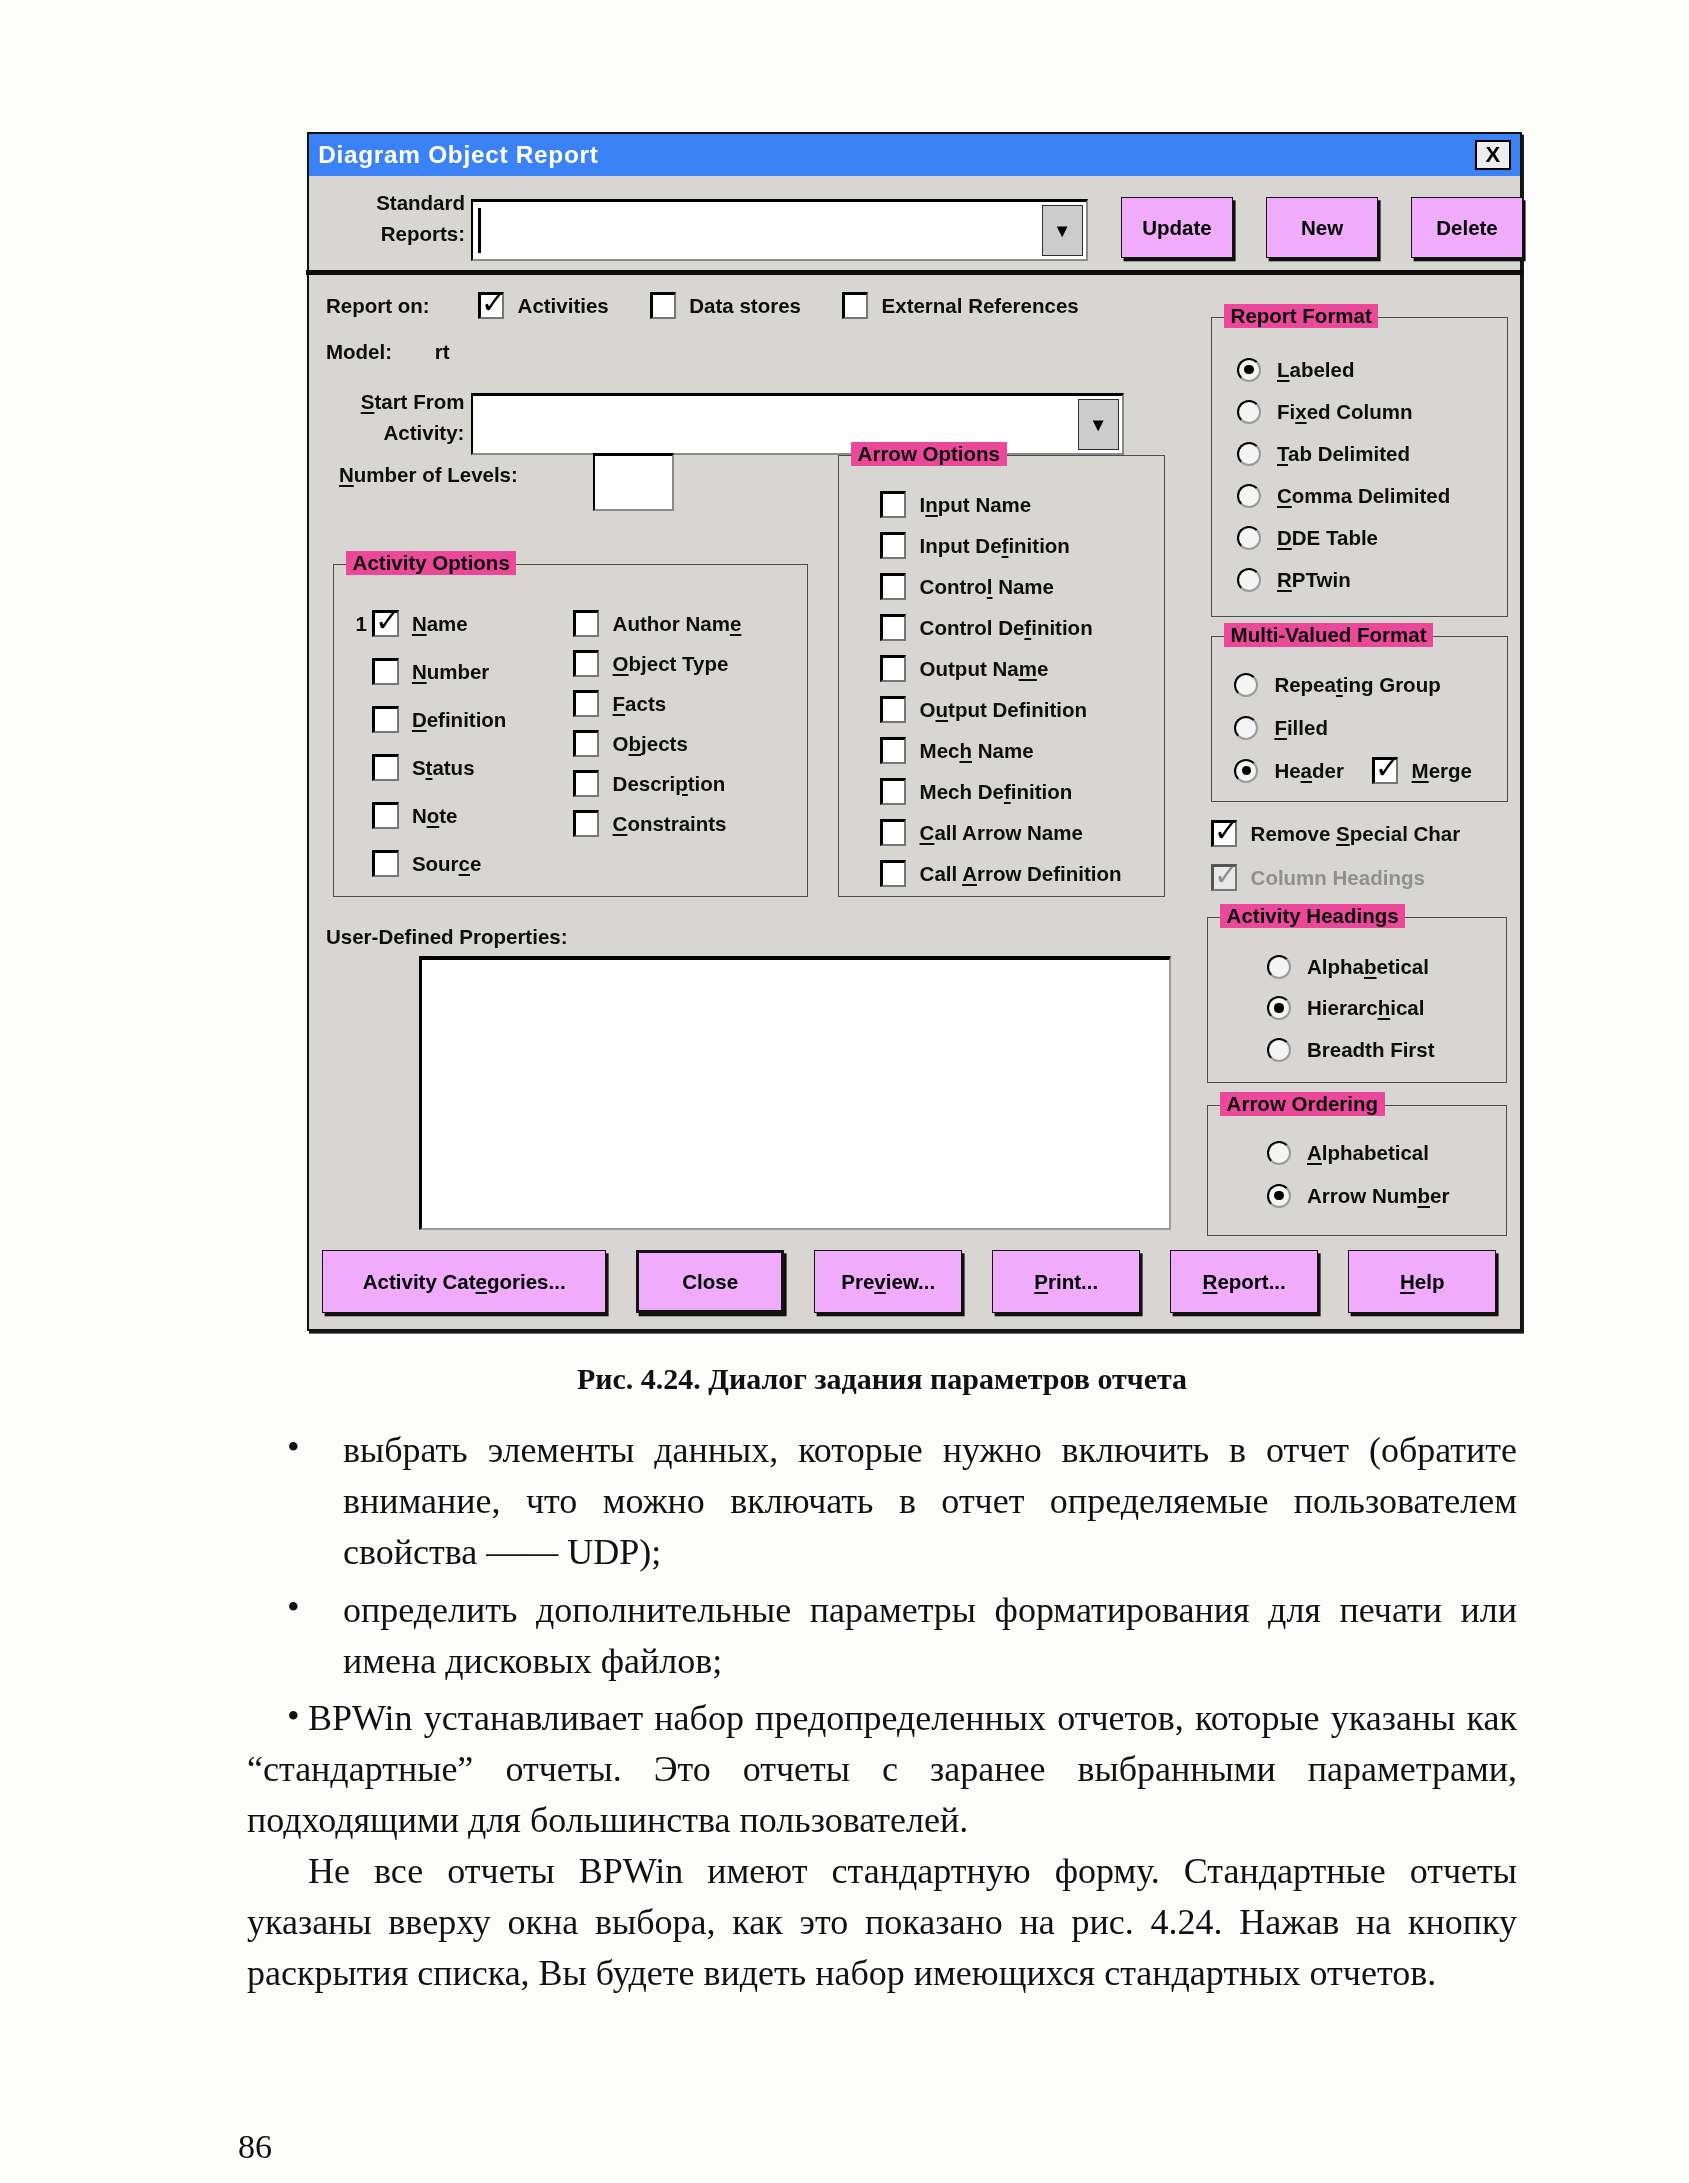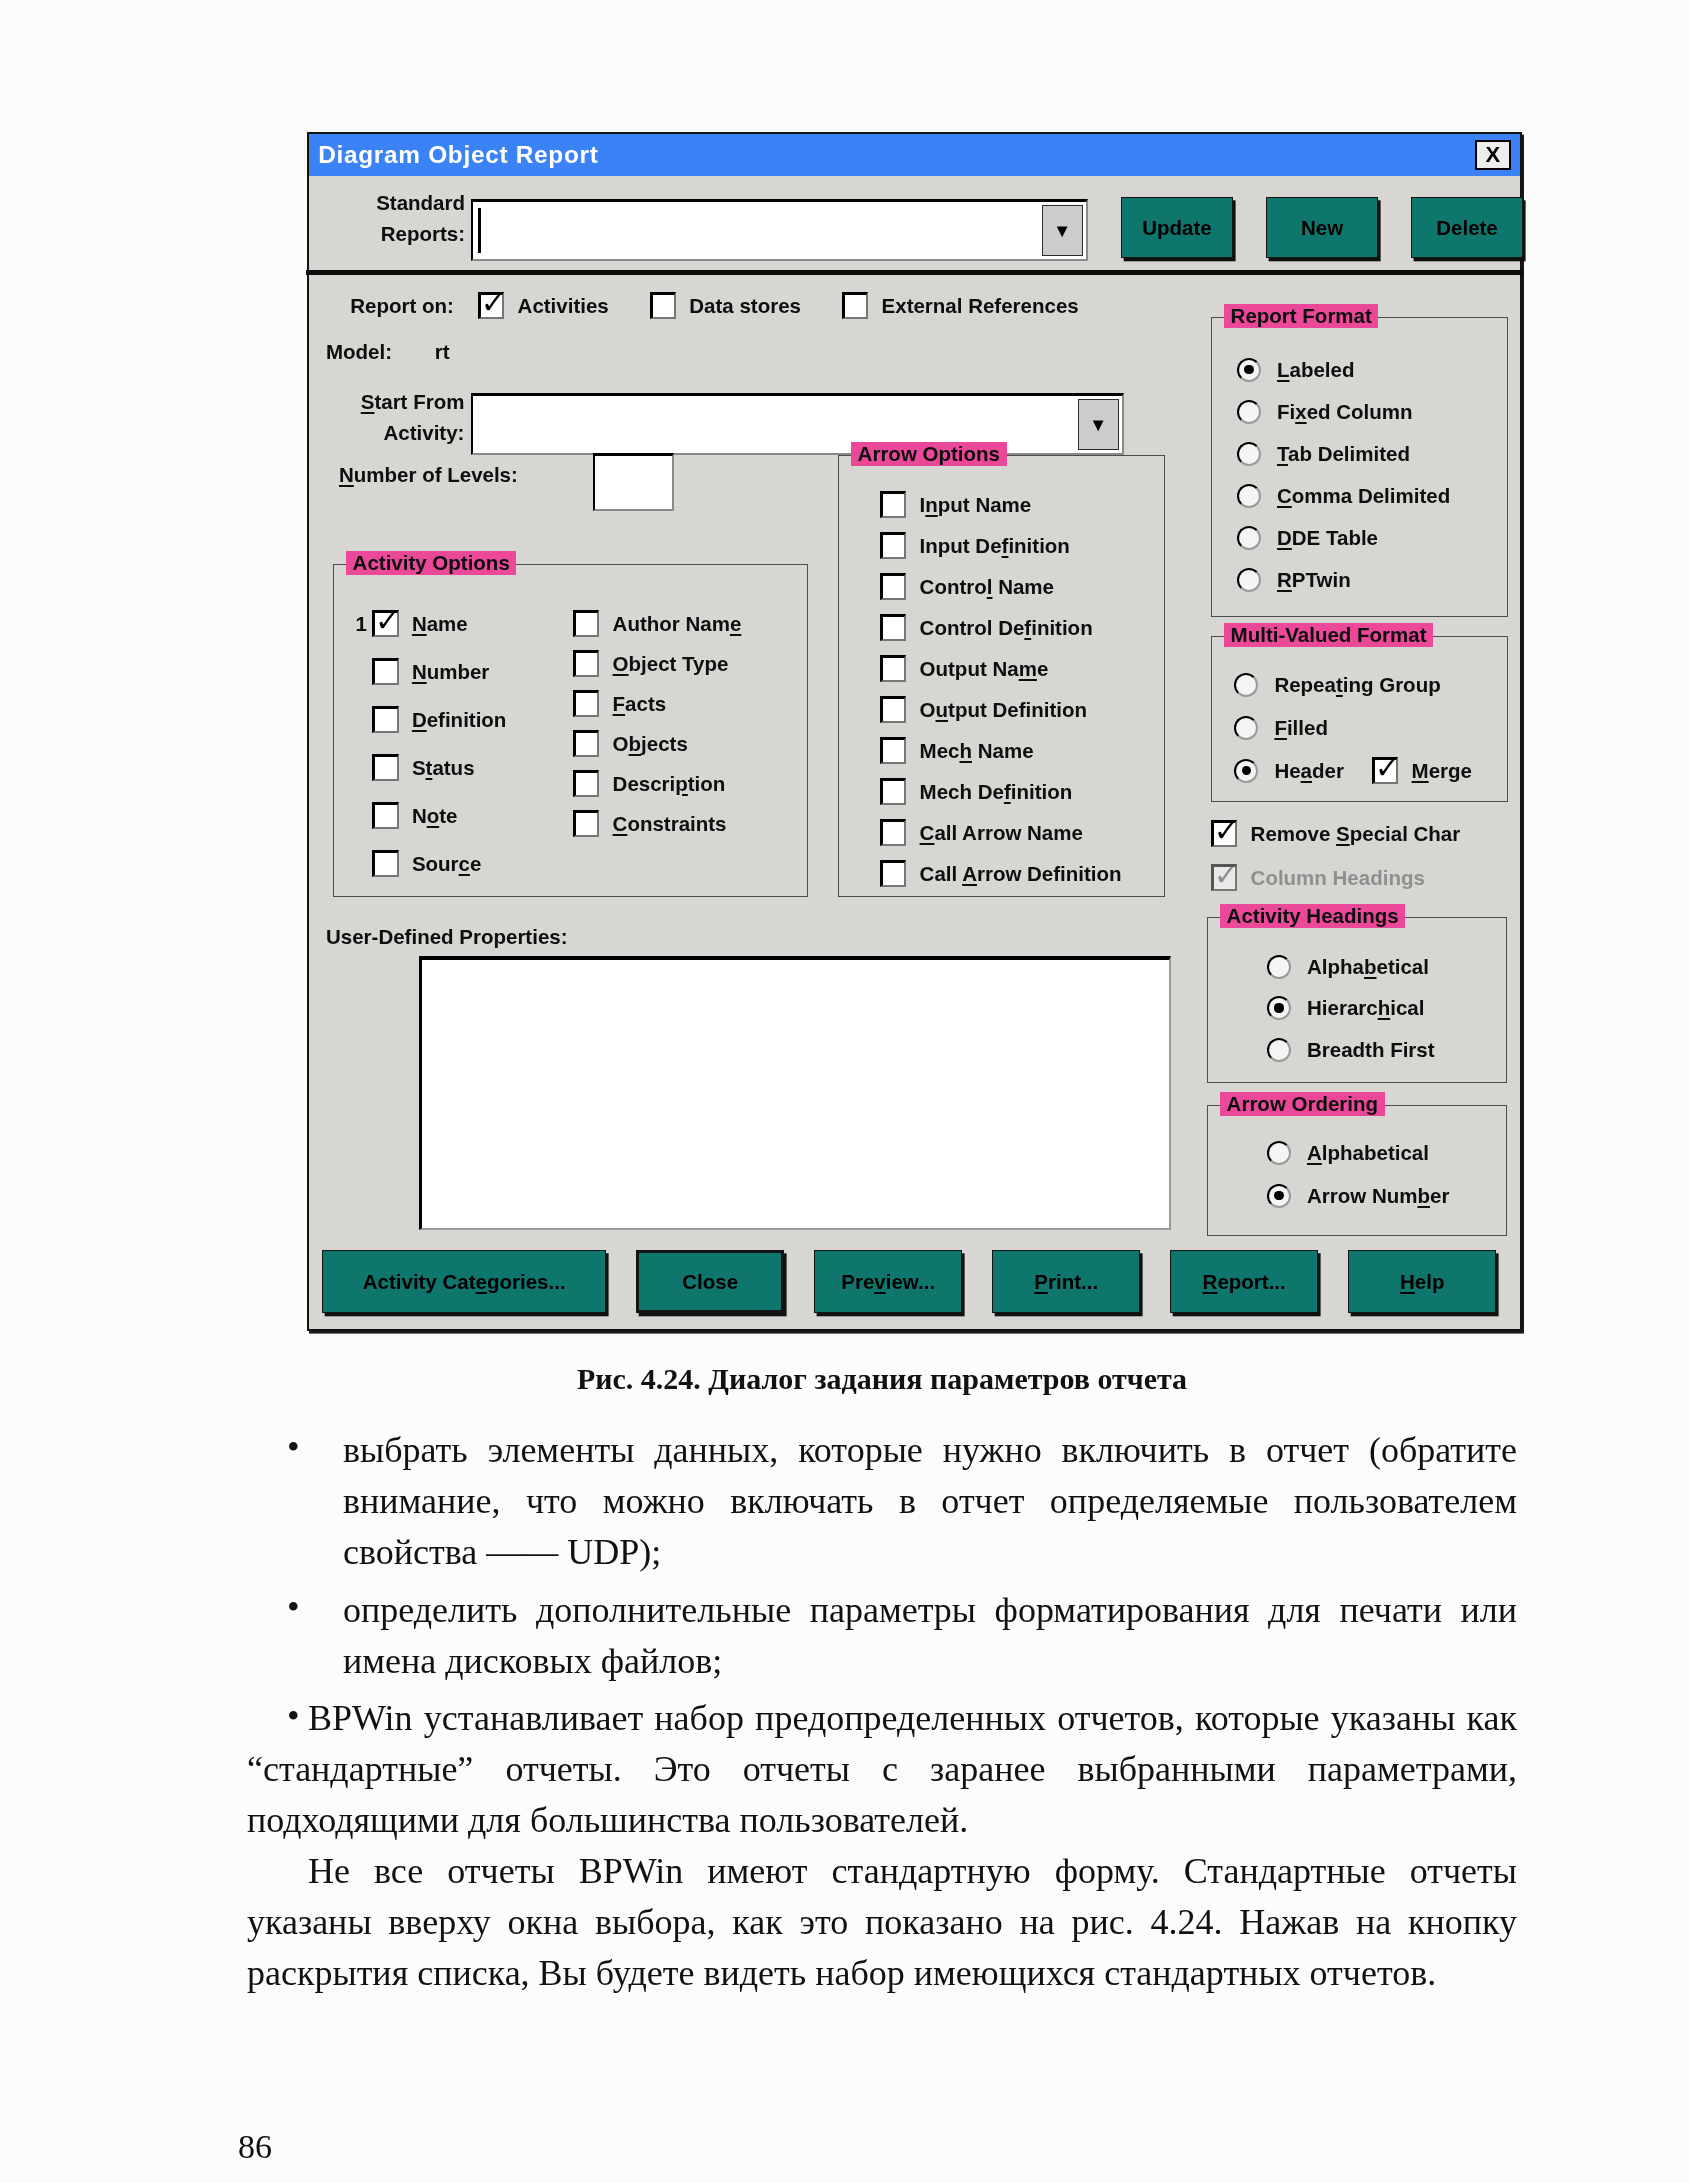--- a/index.html
+++ b/index.html
@@ -46,21 +46,21 @@
     border-right:2px solid #8a8a8a; border-bottom:2px solid #8a8a8a;
   }
   .combo .caret { position:absolute; left:5.3px; top:6px; bottom:6px; width:2.6px; background:#000; }
   .combo .arrow {
     position:absolute; right:3.3px; top:3.3px; bottom:3.3px; width:41px;
     background:#cccccc; border:1.3px solid #2e2e2e; box-sizing:border-box;
     display:flex; align-items:center; justify-content:center; font-size:18.5px; color:#000;
   }
 
   .pushbtn {
-    background:#0f766e; color:#000;
+    background:#f0abfc; color:#000;
     border:1.3px solid #141414; box-sizing:border-box;
     box-shadow:2.6px 3.3px 0 #101010;
     font:bold 20.5px "Liberation Sans","DejaVu Sans",sans-serif;
     display:flex; align-items:center; justify-content:center;
     padding:0; cursor:default;
   }
   .pushbtn.default { border-width:3.3px; }
 
   .topbtns { position:absolute; left:812px; top:63px; display:flex; gap:33px; }
   .topbtns .pushbtn { width:112px; height:61px; }
@@ -160,21 +160,21 @@
       </button>
 
       <button class="pushbtn">
         <span>Delete</span>
       </button>
     </div>
 
   <div class="divider"></div>
 
   <div style="position:absolute; left:17px; top:157px; display:flex; align-items:center;">
-    <span style="width:152px;text-align:center;">Report on:</span>
+    <span style="width:152px;">Report on:</span>
     <div style="display:flex; gap:41px;">
 
         <div class="crow on">
           <span class="cb"></span>
           <span class="clabel">Activities</span>
         </div>
 
         <div class="crow">
           <span class="cb"></span>
           <span class="clabel">Data stores</span>

